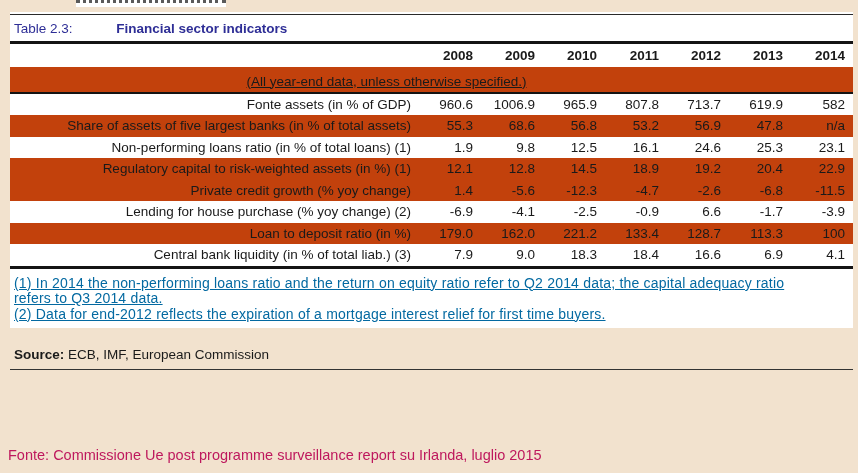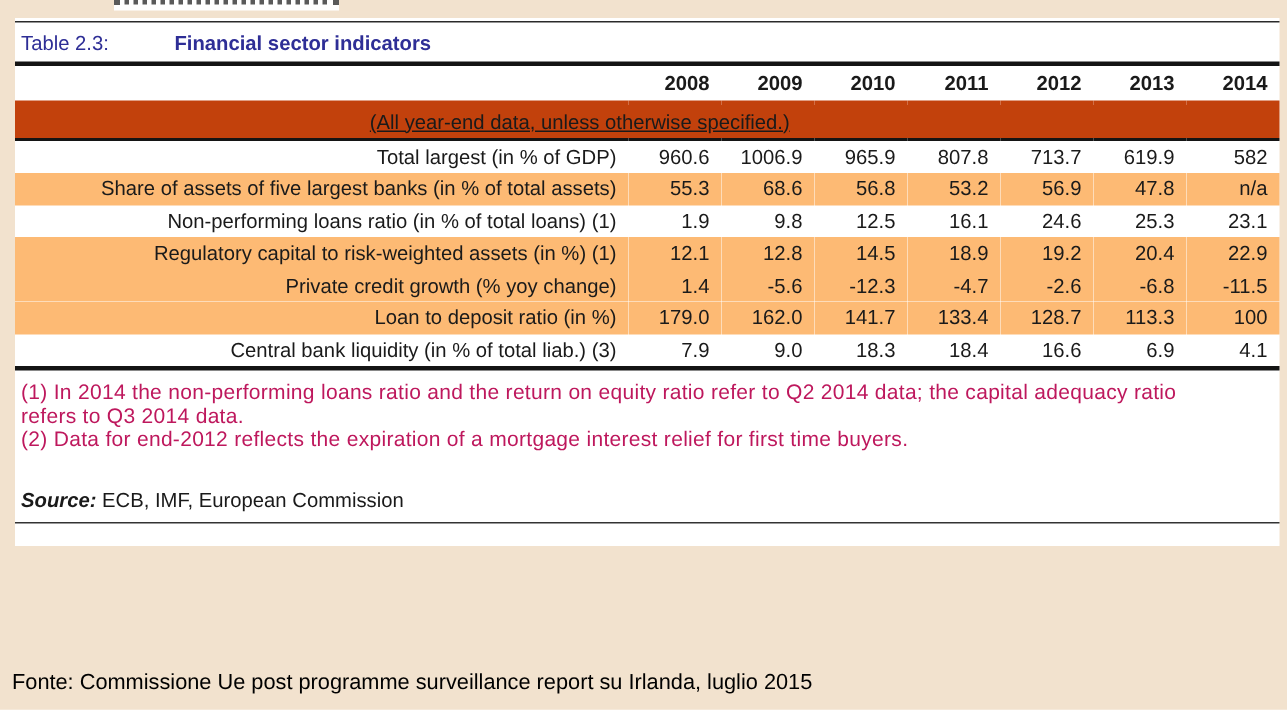--- a/index.html
+++ b/index.html
@@ -10,21 +10,21 @@
     position:relative;
     overflow:hidden;
     color:#1a1a1a;
   }
   .dotted-strip{
     position:absolute;top:0;left:76px;width:150px;height:4px;
     background:#ffffff;
     border-top:3px dotted #5a5a5a;
   }
   .panel{
-    position:absolute;left:10px;top:12px;width:843px;height:352px;
+    position:absolute;left:10px;top:12px;width:843px;height:316px;
     background:#ffffff;
   }
   .rule-thin-top{border-top:1px solid #2a2a2a;margin:2px 0 0 0;}
   .title-row{
     padding:6px 4px 5px 4px;
     color:#2e2e96;
     font-size:13.5px;
   }
   .title-label{font-weight:normal;}
   .title-text{font-weight:bold;margin-left:40px;}
@@ -45,45 +45,46 @@
   table.fin thead tr{border-bottom:3px solid #c2410c;}
   td.lbl{text-align:left;padding-left:8px;padding-right:0;}
   tr.subtitle td{
     background:#c2410c;
     text-align:center;
     padding:3.5px 90px 3.5px 0;
     text-decoration:underline;
   }
   tr.subtitle{border-bottom:2.5px solid #141414;}
   tbody tr{height:21.5px;}
-  tbody tr.alt{background:#fdba74;}
+  tbody tr.alt{background:#c2410c;}
   .rule-thick-bottom{border-top:3px solid #141414;}
   .footnotes{
     padding:7px 14px 0 4px;
     font-size:14px;
     line-height:15.5px;
-    color:#be185d;
+    color:#0369a1;
     letter-spacing:0.2px;
     width:808px;
+    text-decoration:underline;
   }
   .footnotes p{margin:0;}
   .source-row{
     margin:25px 0 0 0;
     padding:0 0 7px 4px;
     font-size:13.5px;
     border-bottom:1px solid #333;
   }
-  .source-label{font-weight:bold;font-style:italic;}
+  .source-label{font-weight:bold;}
   .caption-strip{
     position:absolute;left:0;bottom:0;width:858px;height:33px;
     background:#f2e2ce;
   }
   .caption-strip .caption{
     font-size:14.5px;
-    color:#000000;
+    color:#be185d;
     padding:7px 0 0 8px;
   }
 </style>
 </head>
 <body>
 
 <div class="dotted-strip"></div>
 
 <div class="panel">
   <div class="rule-thin-top"></div>
@@ -110,21 +111,21 @@
         <th>2012</th>
         <th>2013</th>
         <th>2014</th>
       </tr>
     </thead>
     <tbody>
       <tr class="subtitle">
         <td colspan="8">(All year-end data, unless otherwise specified.)</td>
       </tr>
       <tr>
-        <td class="lbl">Total largest (in % of GDP)</td>
+        <td class="lbl">Fonte assets (in % of GDP)</td>
         <td>960.6</td>
         <td>1006.9</td>
         <td>965.9</td>
         <td>807.8</td>
         <td>713.7</td>
         <td>619.9</td>
         <td>582</td>
       </tr>
       <tr class="alt">
         <td class="lbl">Share of assets of five largest banks (in % of total assets)</td>
@@ -159,25 +160,35 @@
       <tr class="alt">
         <td class="lbl">Private credit growth (% yoy change)</td>
         <td>1.4</td>
         <td>-5.6</td>
         <td>-12.3</td>
         <td>-4.7</td>
         <td>-2.6</td>
         <td>-6.8</td>
         <td>-11.5</td>
       </tr>
+      <tr>
+        <td class="lbl">Lending for house purchase (% yoy change) (2)</td>
+        <td>-6.9</td>
+        <td>-4.1</td>
+        <td>-2.5</td>
+        <td>-0.9</td>
+        <td>6.6</td>
+        <td>-1.7</td>
+        <td>-3.9</td>
+      </tr>
       <tr class="alt">
         <td class="lbl">Loan to deposit ratio (in %)</td>
         <td>179.0</td>
         <td>162.0</td>
-        <td>141.7</td>
+        <td>221.2</td>
         <td>133.4</td>
         <td>128.7</td>
         <td>113.3</td>
         <td>100</td>
       </tr>
       <tr>
         <td class="lbl">Central bank liquidity (in % of total liab.) (3)</td>
         <td>7.9</td>
         <td>9.0</td>
         <td>18.3</td>

